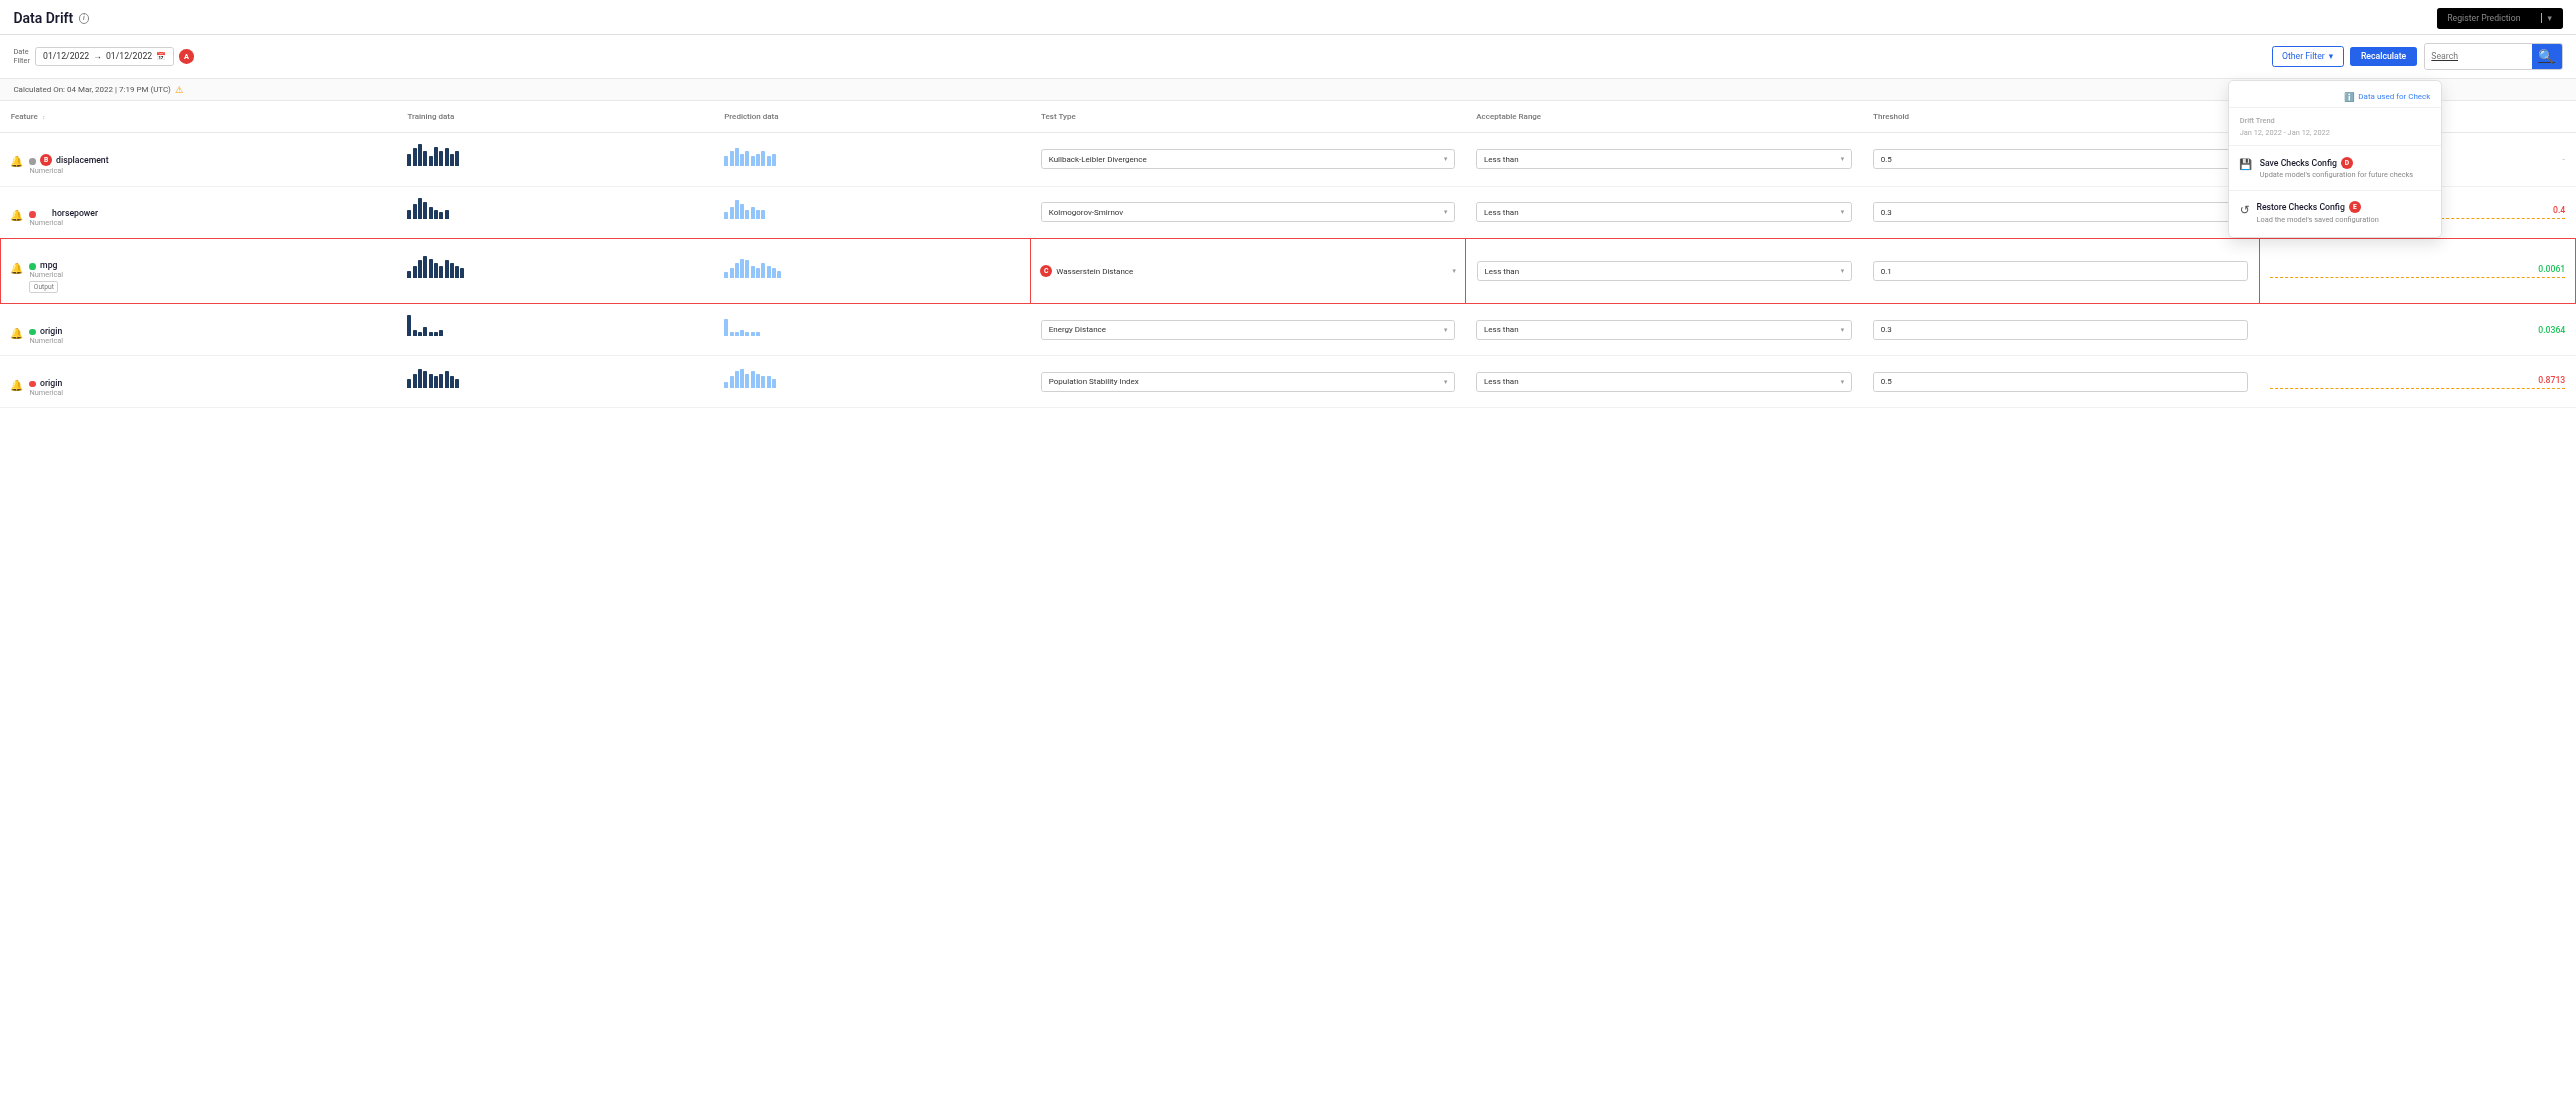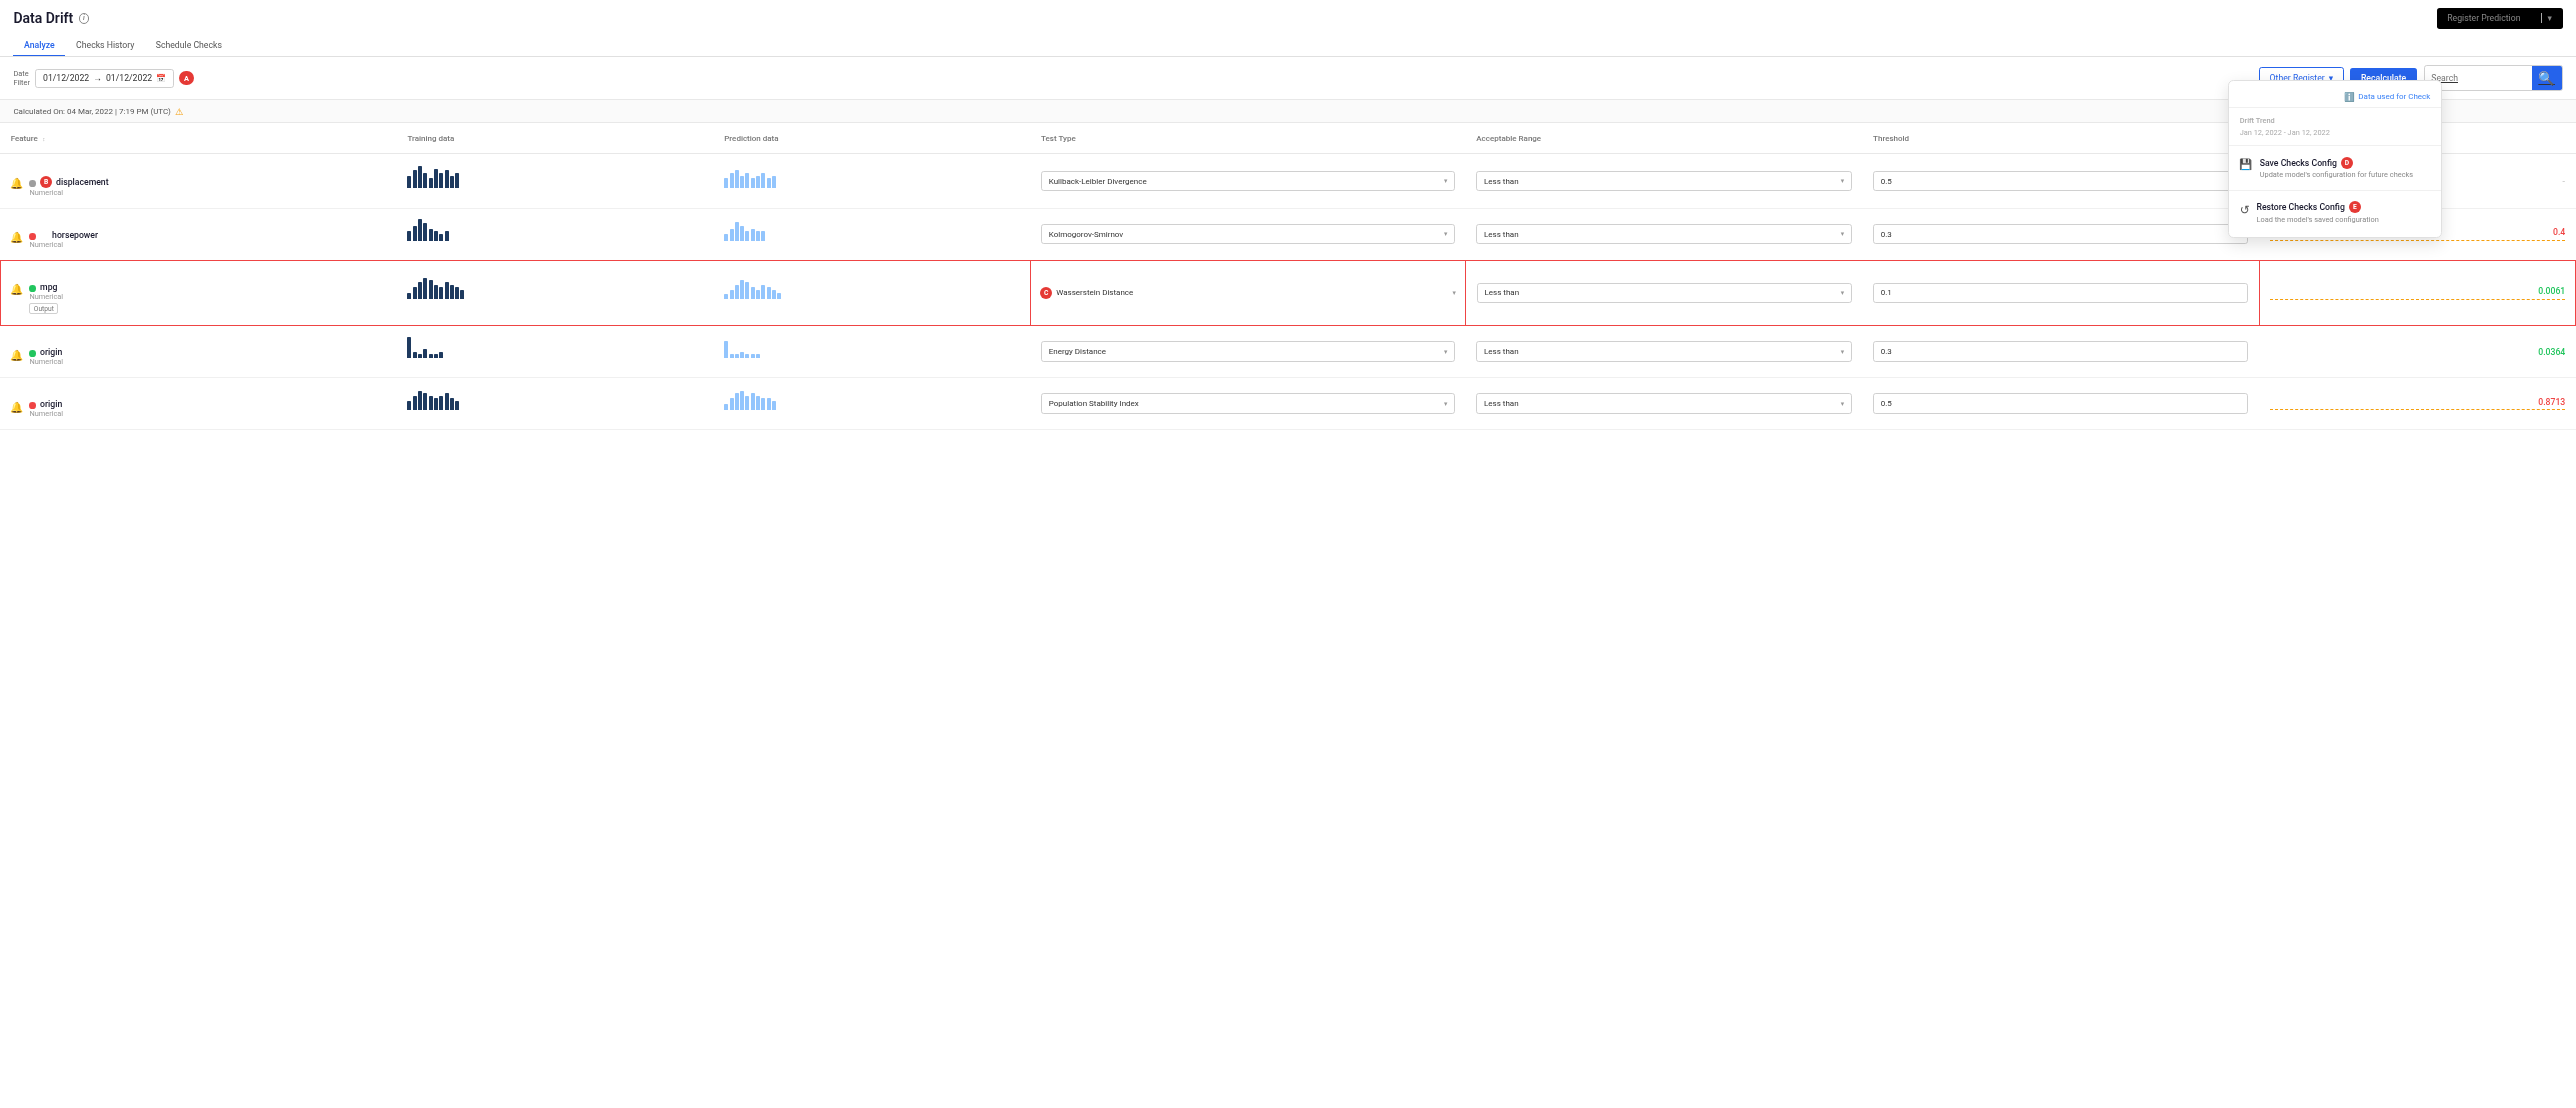--- a/index.html
+++ b/index.html
@@ -115,46 +115,41 @@
     <div class="page-title-row">
       <div style="display:flex;align-items:center;gap:5.4px;">
         <span class="page-title">Data Drift</span>
         <span class="info-icon">i</span>
       </div>
       <button class="register-btn">
         <span>Register Prediction</span>
         <span class="chevron">▾</span>
       </button>
     </div>
-    <div class="tabs">
-      <div class="tab active">Analyze</div>
-      <div class="tab">Checks History</div>
-      <div class="tab">Schedule Checks</div>
-    </div>
   </div>
 
   <div class="toolbar">
     <div class="toolbar-left">
       <div style="display:flex;flex-direction:column;">
         <span style="font-size:7.4px;color:#666;line-height:1.3;">Date</span>
         <span style="font-size:7.4px;color:#666;line-height:1.3;">Filter</span>
       </div>
       <div class="date-range">
         <span>01/12/2022</span>
         <span>→</span>
         <span>01/12/2022</span>
         <span class="cal-icon">📅</span>
       </div>
       <div class="circle-badge badge-b">
         <span>A</span>
       </div>
     </div>
     <div class="toolbar-right">
       <button class="other-actions-btn">
-        <span>Other Register</span>
+        <span>Other Filter</span>
         <span>▾</span>
       </button>
       <button class="recalculate-btn">Recalculate</button>
       <div class="search-box">
         <input type="text" placeholder="Search" style="">
         <button class="search-btn">🔍</button>
       </div>
     </div>
   </div>
 

